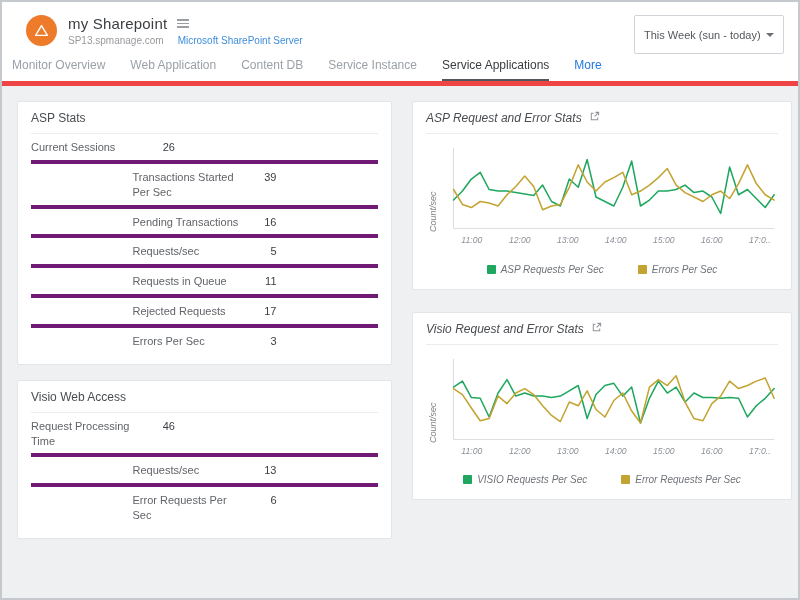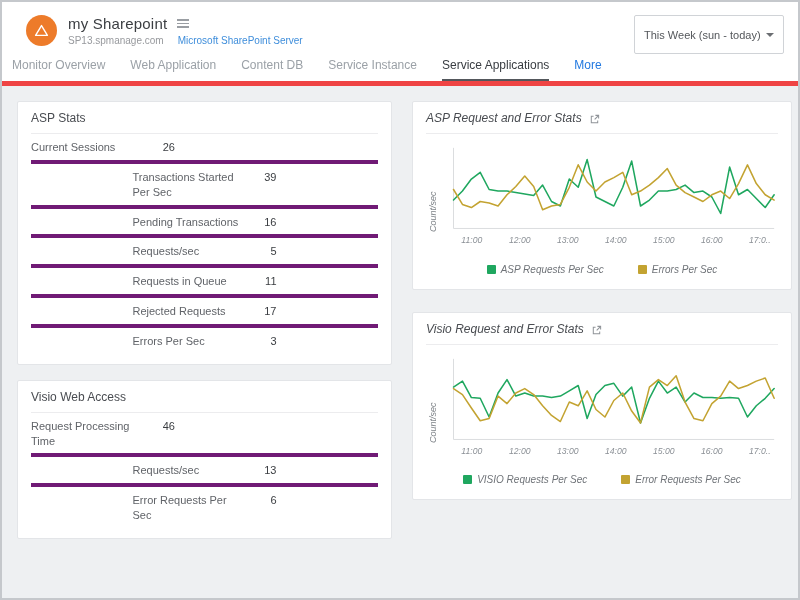--- a/index.html
+++ b/index.html
@@ -39,21 +39,21 @@
     font-size: 12px; color: #9ba1a7; padding: 6px 0 7px; margin-right: 25px;
     cursor: pointer; border-bottom: 2px solid transparent; white-space: nowrap;
   }
   .tab.active { color: #393d42; border-bottom-color: #53575c; }
   .tab.accent { color: #2279e0; }
   
   .content { background: #eef0f2; height: 526px; padding: 15px 10px 0 15px; display: flex; gap: 20px; align-items: flex-start; }
   .col-left { width: 375px; flex: 0 0 auto; display: flex; flex-direction: column; gap: 15px; }
   .col-right { width: 380px; flex: 0 0 auto; display: flex; flex-direction: column; gap: 22px; font-style: italic; }
   .panel { background: #fff; border: 1px solid #e3e5e8; border-radius: 2px; padding: 9px 13px 10px; }
-  .panel-title-row { display: flex; align-items: flex-end; gap: 7px; padding-bottom: 8px; border-bottom: 1px solid #ececee; }
+  .panel-title-row { display: flex; align-items: flex-start; gap: 7px; padding-bottom: 8px; border-bottom: 1px solid #ececee; }
   .panel-title { font-size: 12px; color: #494c51; }
   .ext-link { color: #8f9398; display: inline-flex; cursor: pointer; }
   
   .stat-rows .stat-row { display: flex; padding: 6px 0 5px; font-size: 11px; line-height: 1.35; }
   .stat-rows .stat-row + .stat-row { border-top: 4px solid #701a75; justify-content: center; }
   .stat-label { width: 116px; color: #606368; flex: 0 0 auto; }
   .stat-value { width: 28px; text-align: right; color: #3a3d41; flex: 0 0 auto; }
   
   .chart-wrap { position: relative; padding: 10px 0 0 16px; }
   .ylabel {

